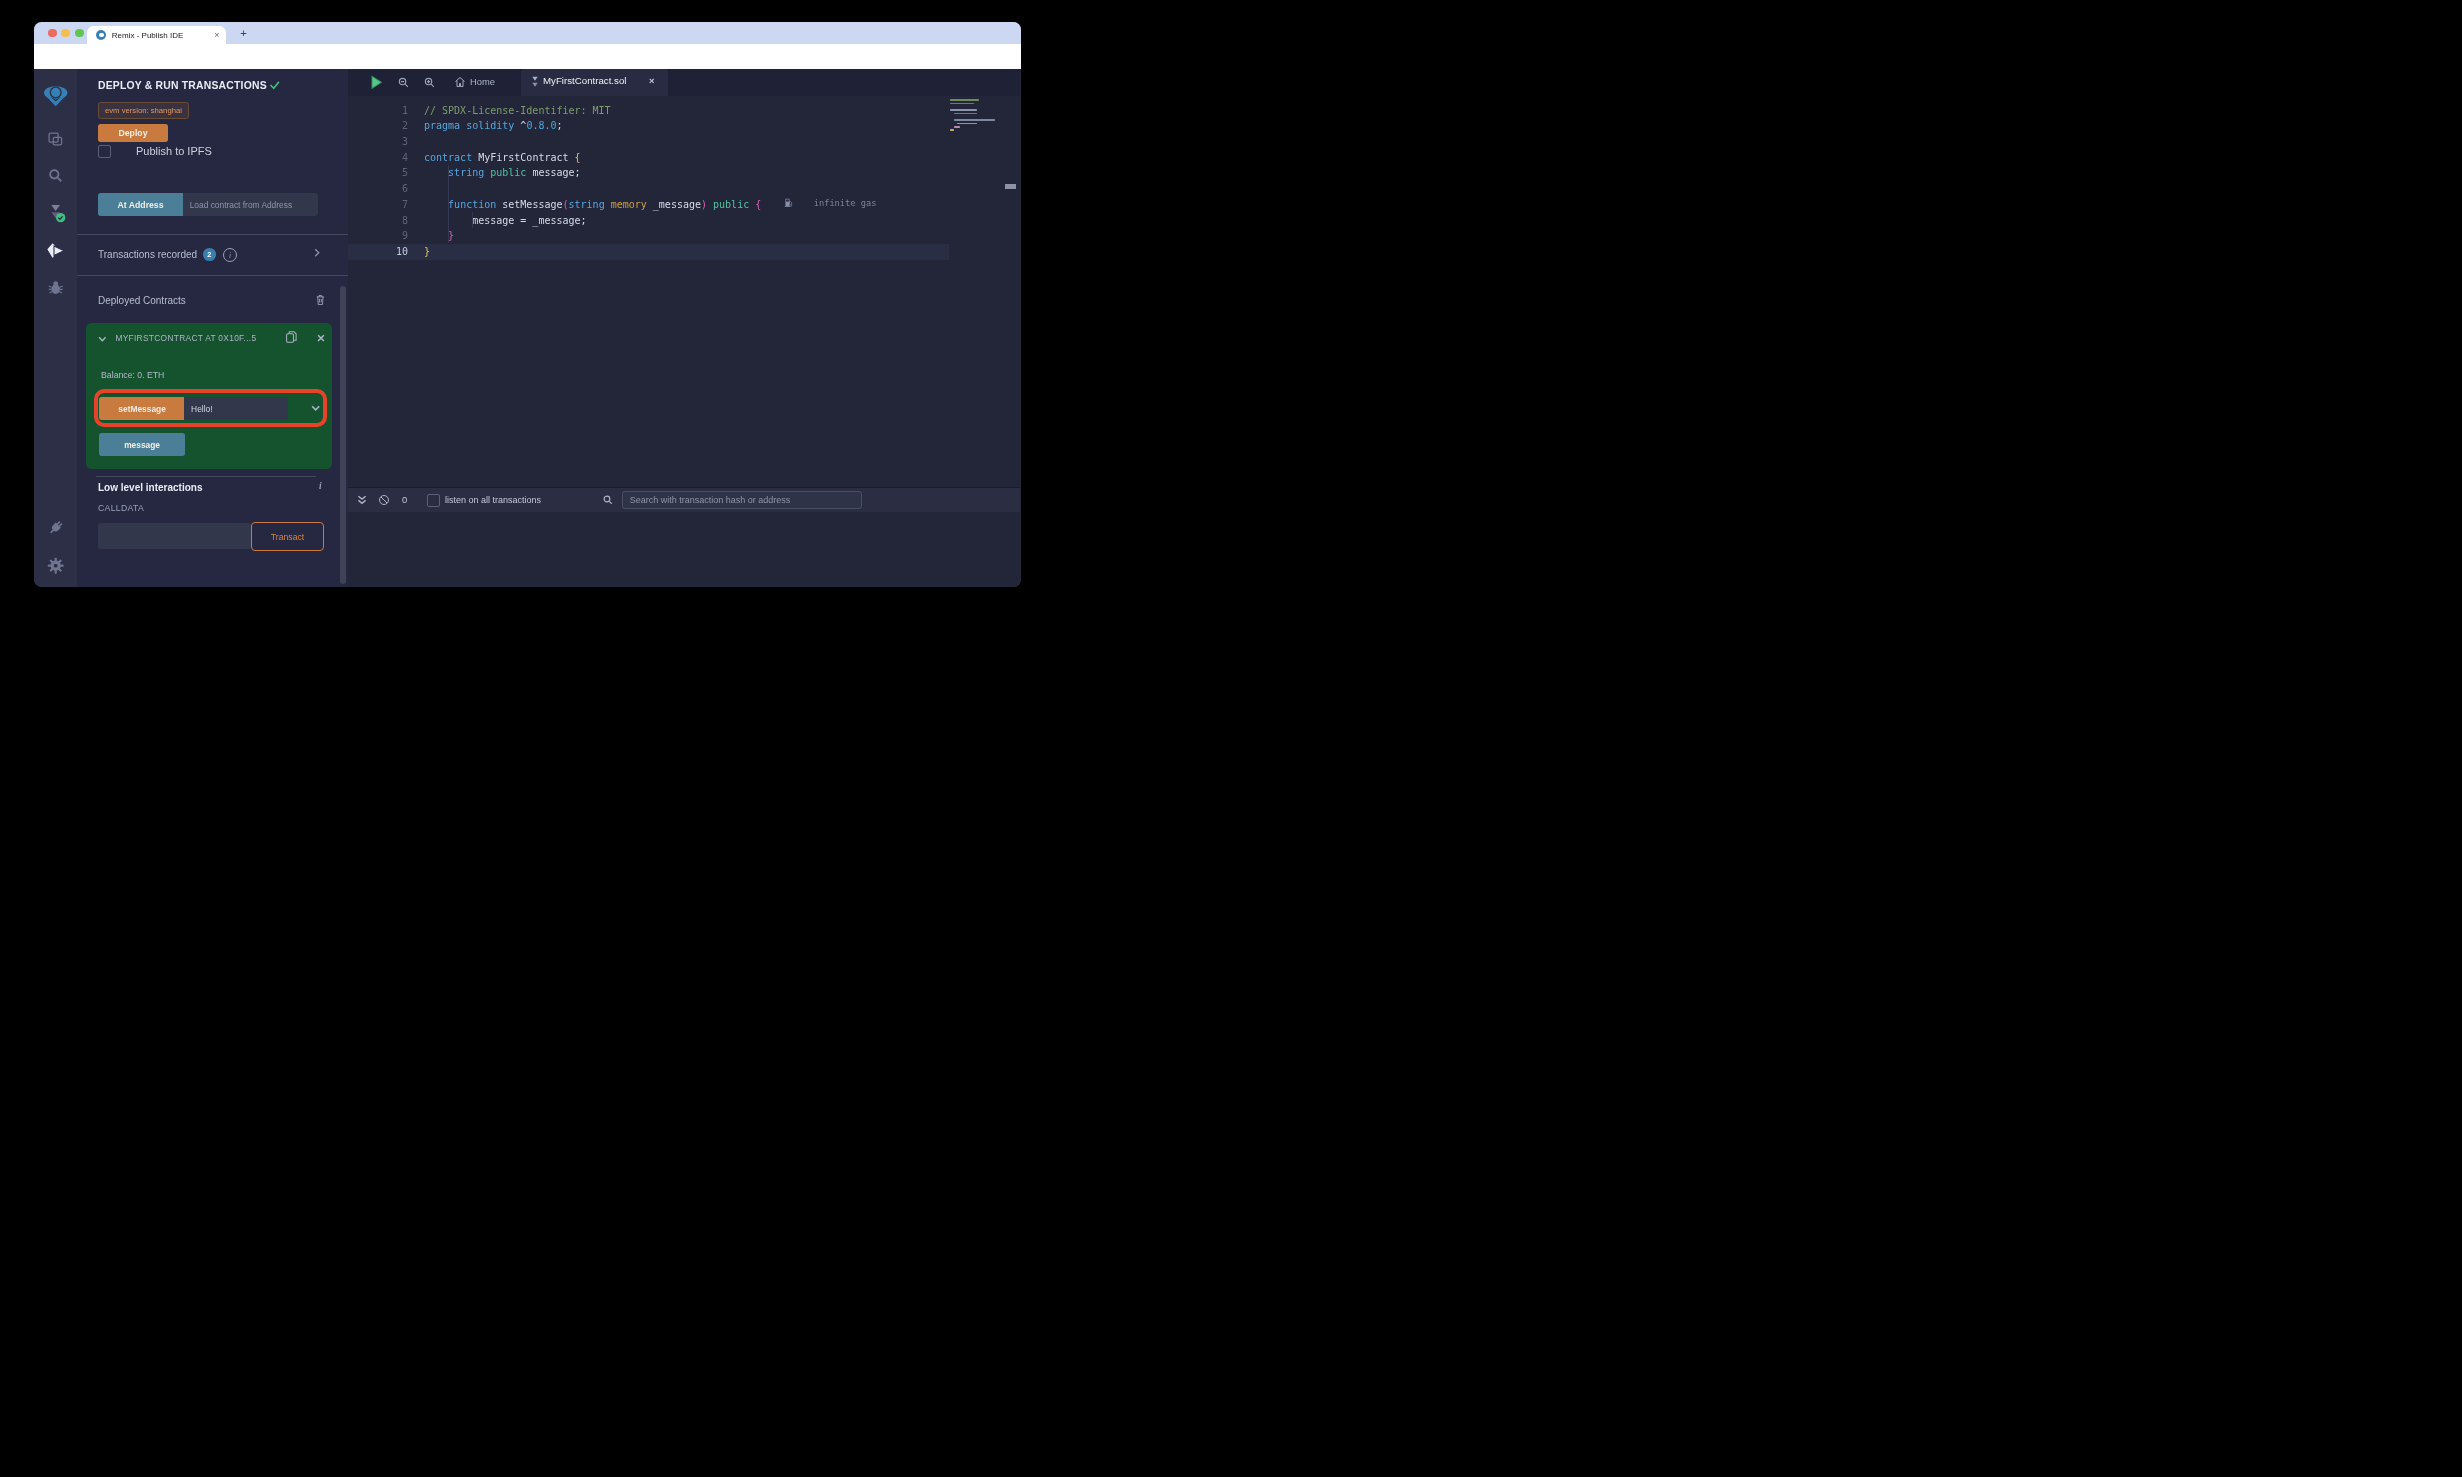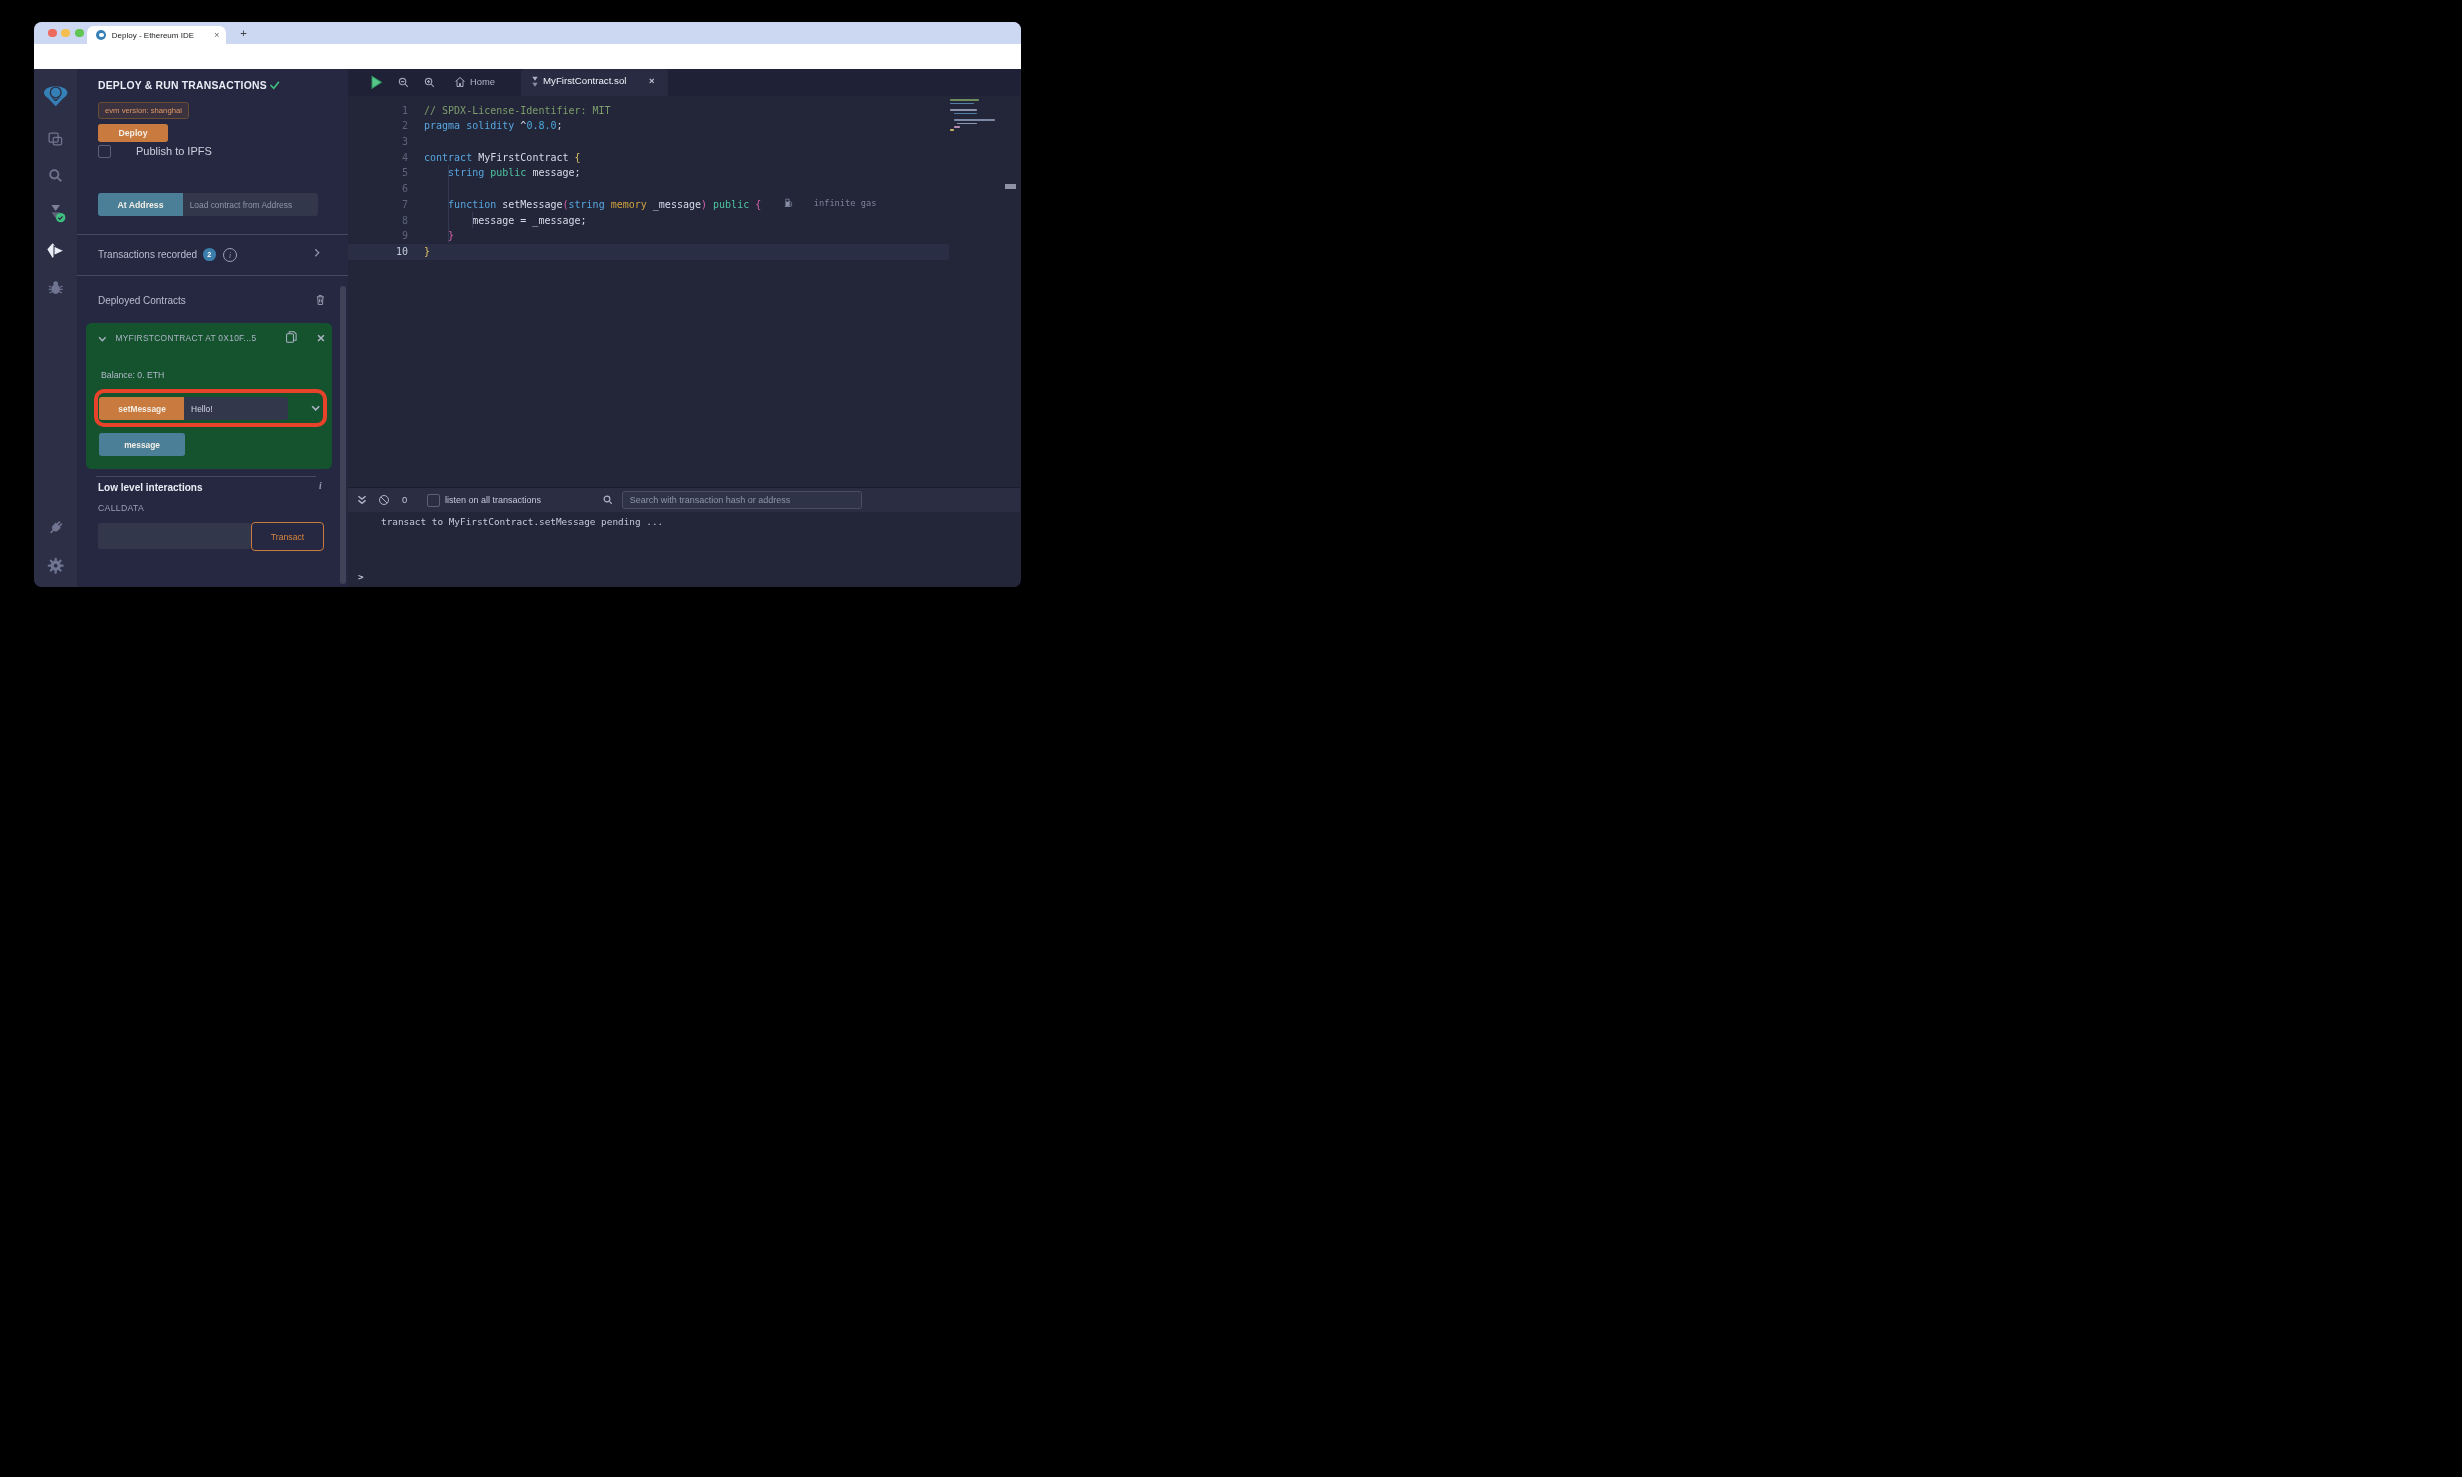--- a/index.html
+++ b/index.html
@@ -75,21 +75,21 @@
 <div id="stage">
 
 <div id="window">
 
   <div id="tabstrip">
     <span class="tl" style="left:14px;background:#ed6a5e;"></span>
     <span class="tl" style="left:27.4px;background:#f4bf4f;"></span>
     <span class="tl" style="left:41px;background:#61c554;"></span>
     <div id="tab">
       <span class="fav"></span>
-      <span class="title">Deploy - Ethereum IDE</span>
+      <span class="title">Remix - Publish IDE</span>
       <span class="x">×</span>
     </div>
     <div id="newtab">+</div>
   </div>
 
   <div id="toolbar">
     <span class="tbi" style="left:6.7px;">
       <svg width="12" height="12" viewBox="0 0 24 24" fill="none" stroke="#41464f" stroke-width="2.2">
             <path d="M15 4 L7 12 L15 20"></path>
             <path d="M7 12 H21"></path>
@@ -411,23 +411,18 @@
         <span class="chk" style="position:absolute;left:79px;top:6px;width:11.4px;height:11.4px;"></span>
         <span style="position:absolute;left:97px;top:6.7px;font-size:9px;color:#c3c9da;">listen on all transactions</span>
         <span style="position:absolute;left:254px;top:6px;">
           <svg width="11.4" height="11.4" viewBox="0 0 24 24" fill="none" stroke="#aeb4c8" stroke-width="2.4">
                 <circle cx="10.5" cy="10.5" r="6"></circle>
                 <path d="M15.5 15.5l5 5"></path>
               </svg>
             </span>
         <input id="termsearch" placeholder="Search with transaction hash or address" style="">
       </div>
-      <div id="termbody">
-        <div style="position:absolute;left:33px;top:4px;">transact to MyFirstContract.setMessage pending ...</div>
-        <div style="position:absolute;left:10px;top:59px;font-weight:bold;">&gt;</div>
-
-      </div>
     </div>
   </div>
 </div>
 
 </div>
 
 
 </body></html>

